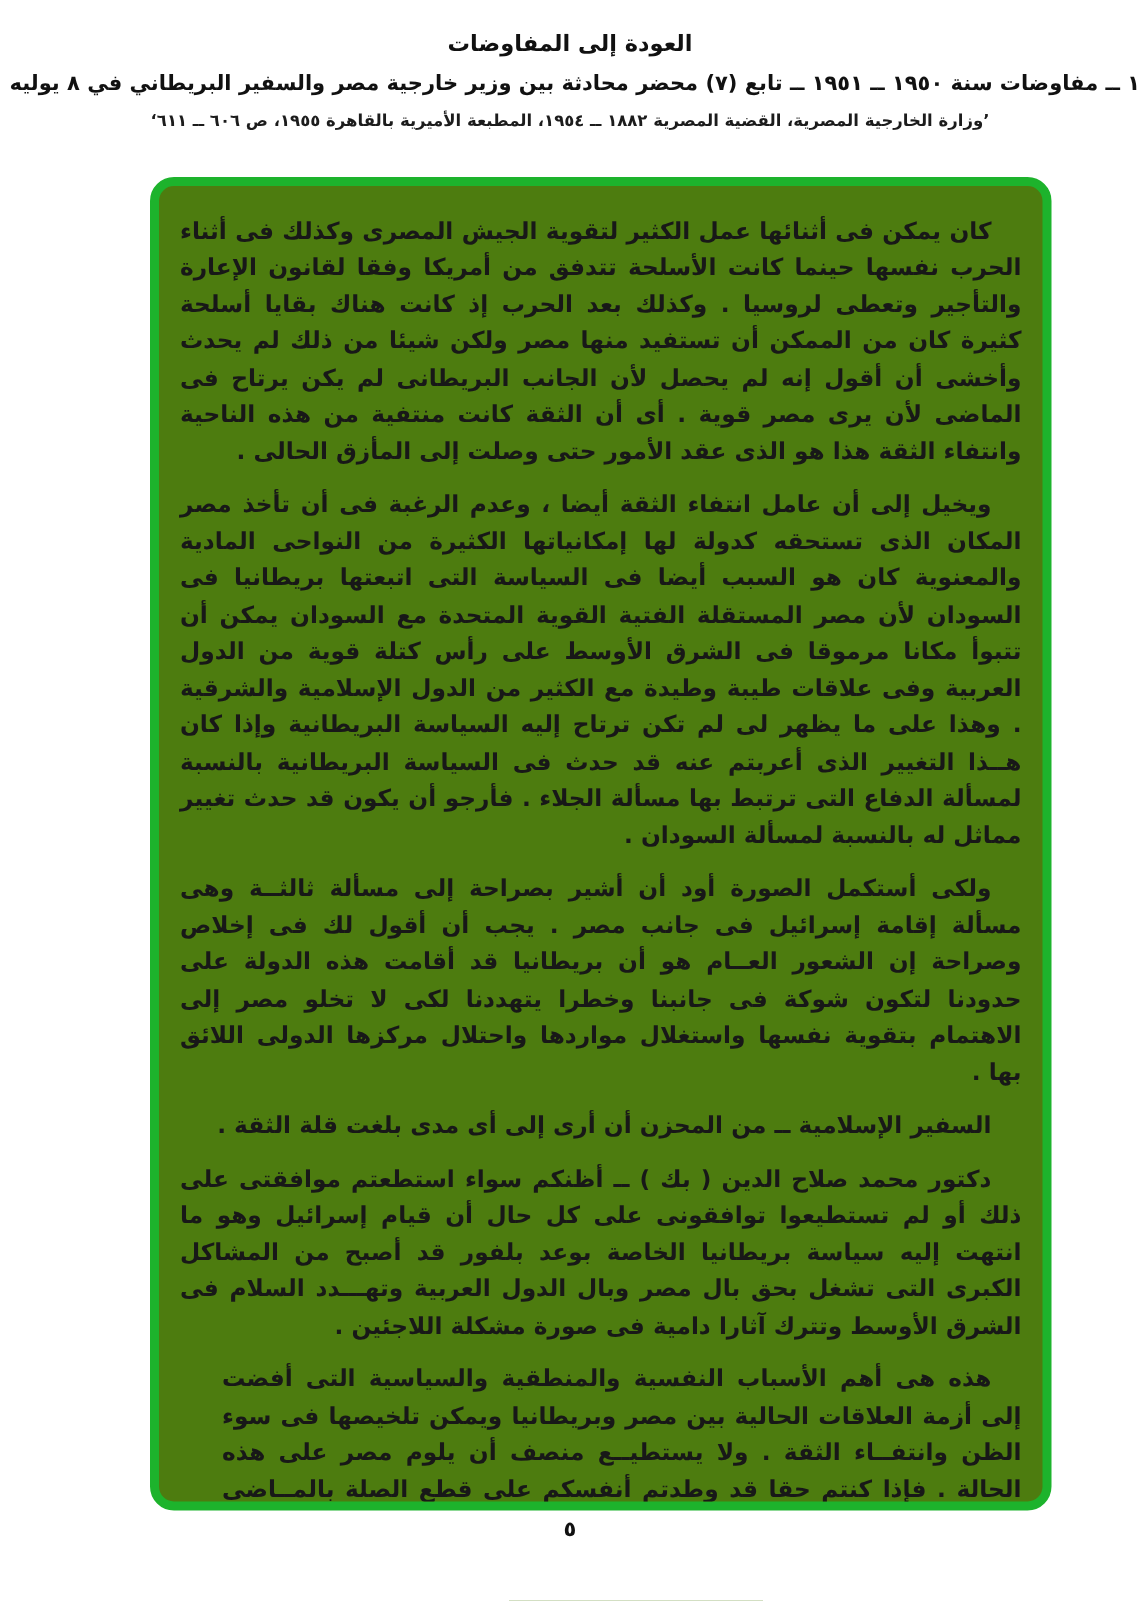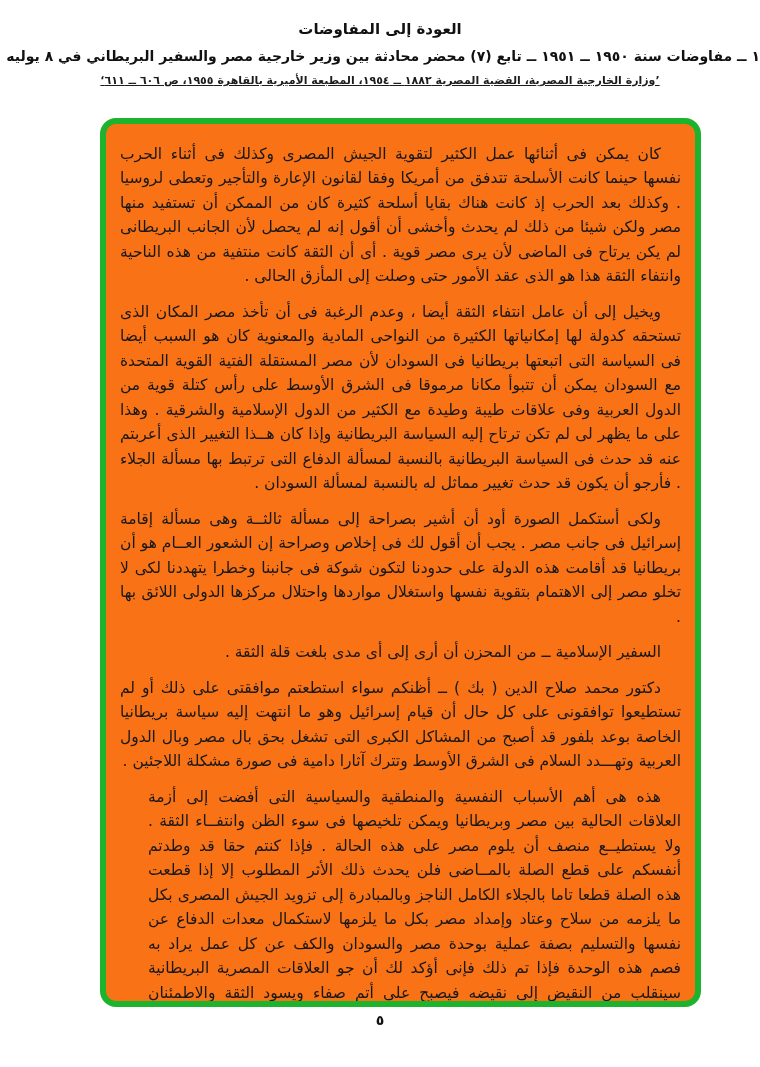--- a/index.html
+++ b/index.html
@@ -22,32 +22,32 @@
     position: absolute; top: 48px; left: 0; right: 0;
     font-size: 14px; font-weight: bold;
     white-space: nowrap;
   }
   .source {
     position: absolute; top: 74px; left: 0; right: 0;
     text-align: center;
     font-size: 11px; font-weight: bold;
     color: #1c1c1c;
     white-space: nowrap;
-    text-decoration: underline;
   }
 
   .scan-box {
     position: absolute;
     left: 100px; top: 118px;
     width: 601px; height: 889px;
     border: 6px solid #1db32c;
     border-radius: 16px;
-    background: #f97316;
+    background: #4d7c0f;
     padding: 18px 14px 18px 14px;
     overflow: hidden;
+    font-weight: bold;
   }
   .doc-body {
     width: 100%; height: 100%;
     font-size: 15.5px;
     line-height: 1.58;
     color: #181818;
   }
   .doc-body p {
     text-align: justify;
     text-indent: 20px;

